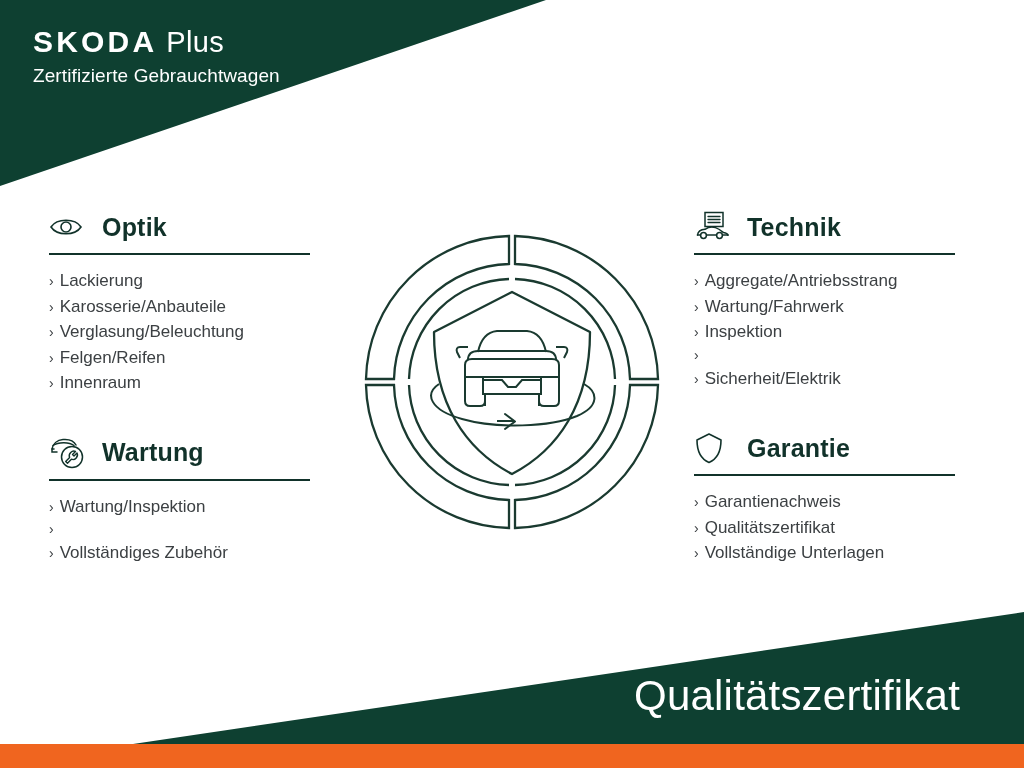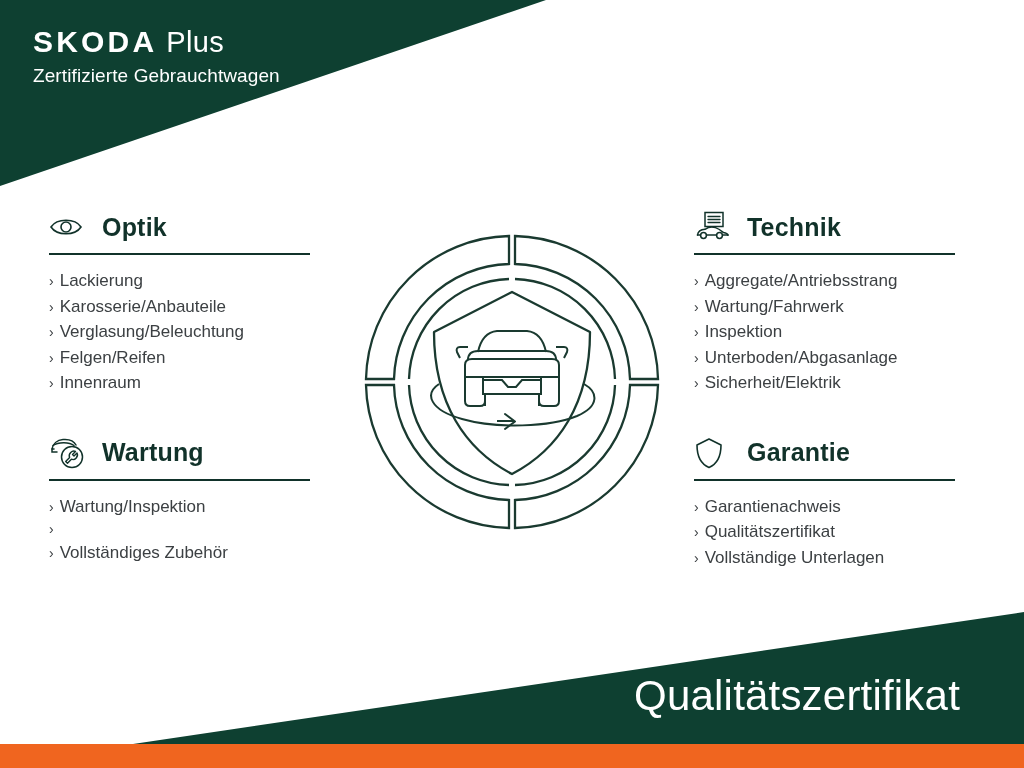--- a/index.html
+++ b/index.html
@@ -273,21 +273,20 @@
         <li>
             <span class="chev">›</span>
             <span>Wartung/Fahrwerk</span>
           </li>
         <li>
             <span class="chev">›</span>
             <span>Inspektion</span>
           </li>
         <li>
             <span class="chev">›</span>
-            <span>Unterboden/Abgasanlage</span>
           </li>
         <li>
             <span class="chev">›</span>
             <span>Sicherheit/Elektrik</span>
           </li>
       </ul>
     </div>
 
     <div class="section" id="sec-garantie">
       <div class="section-head">

